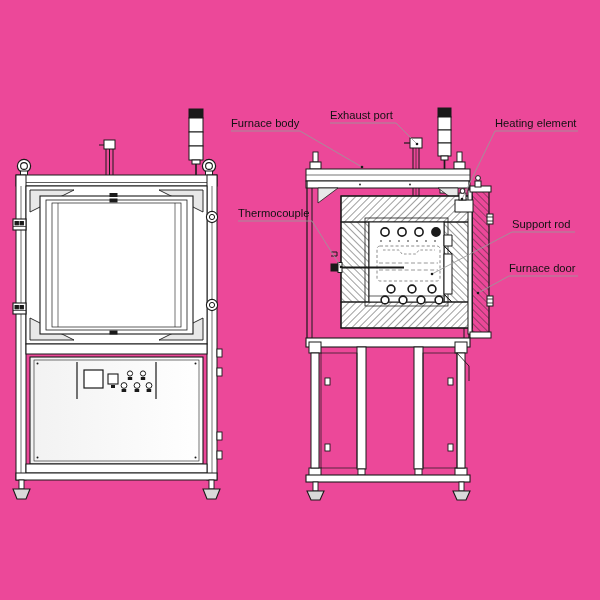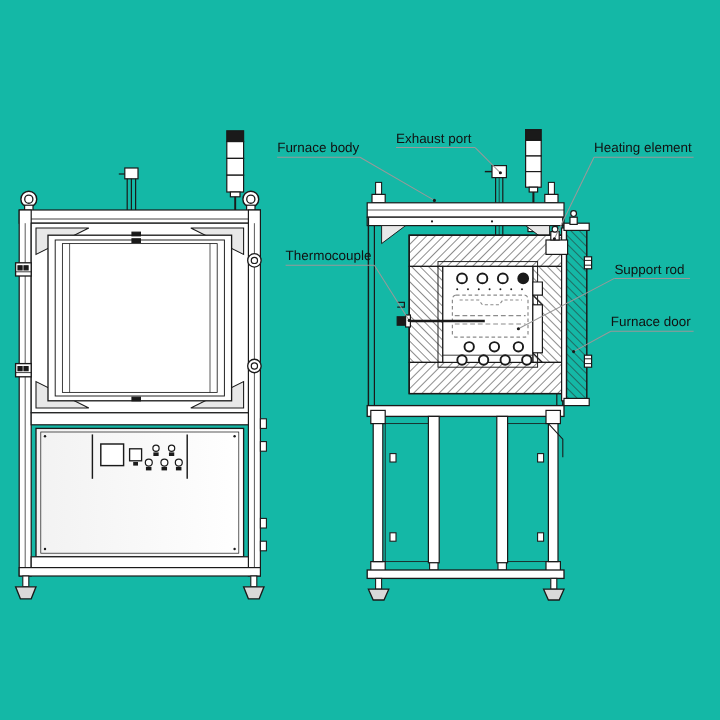--- a/index.html
+++ b/index.html
@@ -10,21 +10,21 @@
   body {
     width: 600px;
     height: 600px;
     font-family: "Liberation Sans", sans-serif;
     overflow: hidden;
   }
   #stage {
     position: relative;
     width: 600px;
     height: 600px;
-    background: #14b8a6;
+    background: #ec4899;
   }
   #drawing {
     position: absolute;
     left: 0;
     top: 0;
     width: 600px;
     height: 600px;
     display: block;
   }
   .lbl {

